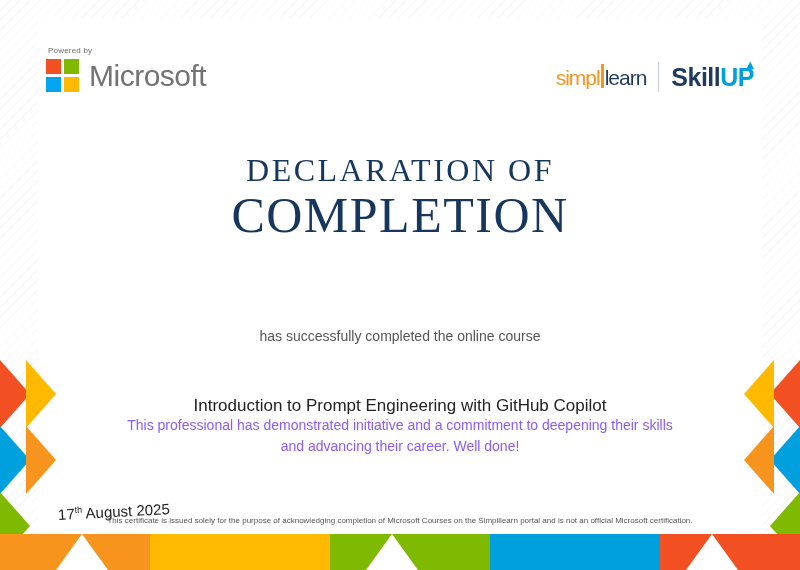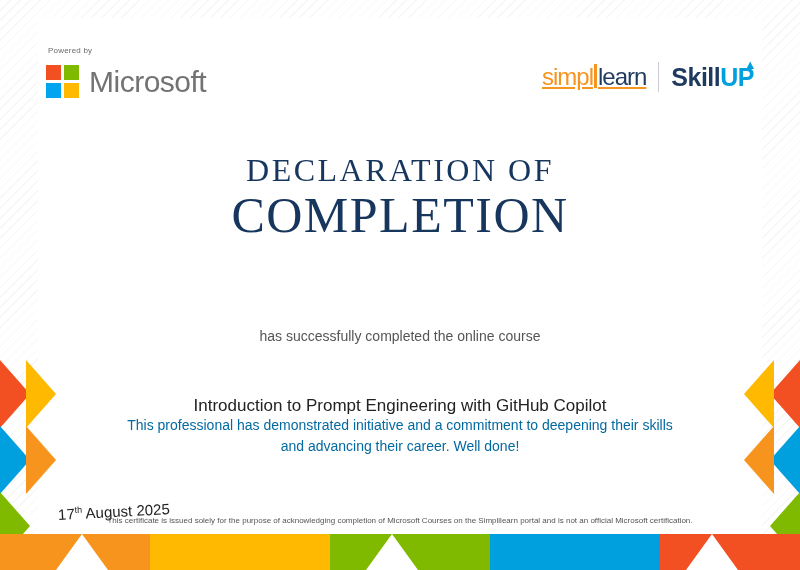--- a/index.html
+++ b/index.html
@@ -108,21 +108,21 @@
     position: absolute;
     left: 0;
     top: 0;
     display: flex;
     flex-direction: column;
   }
   .powered-by {
     font-size: 8px;
     color: #6b6b6b;
     letter-spacing: 0.2px;
-    margin-bottom: 10px;
+    margin-bottom: 4px;
     margin-left: 2px;
   }
   .ms-logo-row {
     display: flex;
     align-items: center;
   }
   .ms-squares {
     display: grid;
     grid-template-columns: 15px 15px;
     grid-template-rows: 15px 15px;
@@ -139,25 +139,24 @@
   }
 
   .brand-block {
     position: absolute;
     right: 0;
     top: 16px;
     display: flex;
     align-items: center;
   }
   .simpli {
-    font-size: 24px;
+    font-size: 21px;
     color: #f7941e;
     letter-spacing: -1px;
     font-family: "Liberation Sans", sans-serif;
-    text-decoration: underline;
   }
   .simpli .dark { color: #1f3a5f; }
   .simpli .bar {
     display: inline-block;
     width: 3px;
     height: 24px;
     background: #f7941e;
     margin: 0 1px -3px 1px;
     vertical-align: baseline;
   }
@@ -240,21 +239,21 @@
     margin-top: 12px;
   }
 
   .blurb {
     position: absolute;
     top: 415px;
     left: 120px;
     width: 560px;
     text-align: center;
     font-size: 14px;
-    color: #0369a1;
+    color: #8b5cf6;
     line-height: 21px;
   }
 
   
   .signature {
     position: absolute;
     right: 62px;
     top: 418px;
     width: 110px;
     text-align: center;

